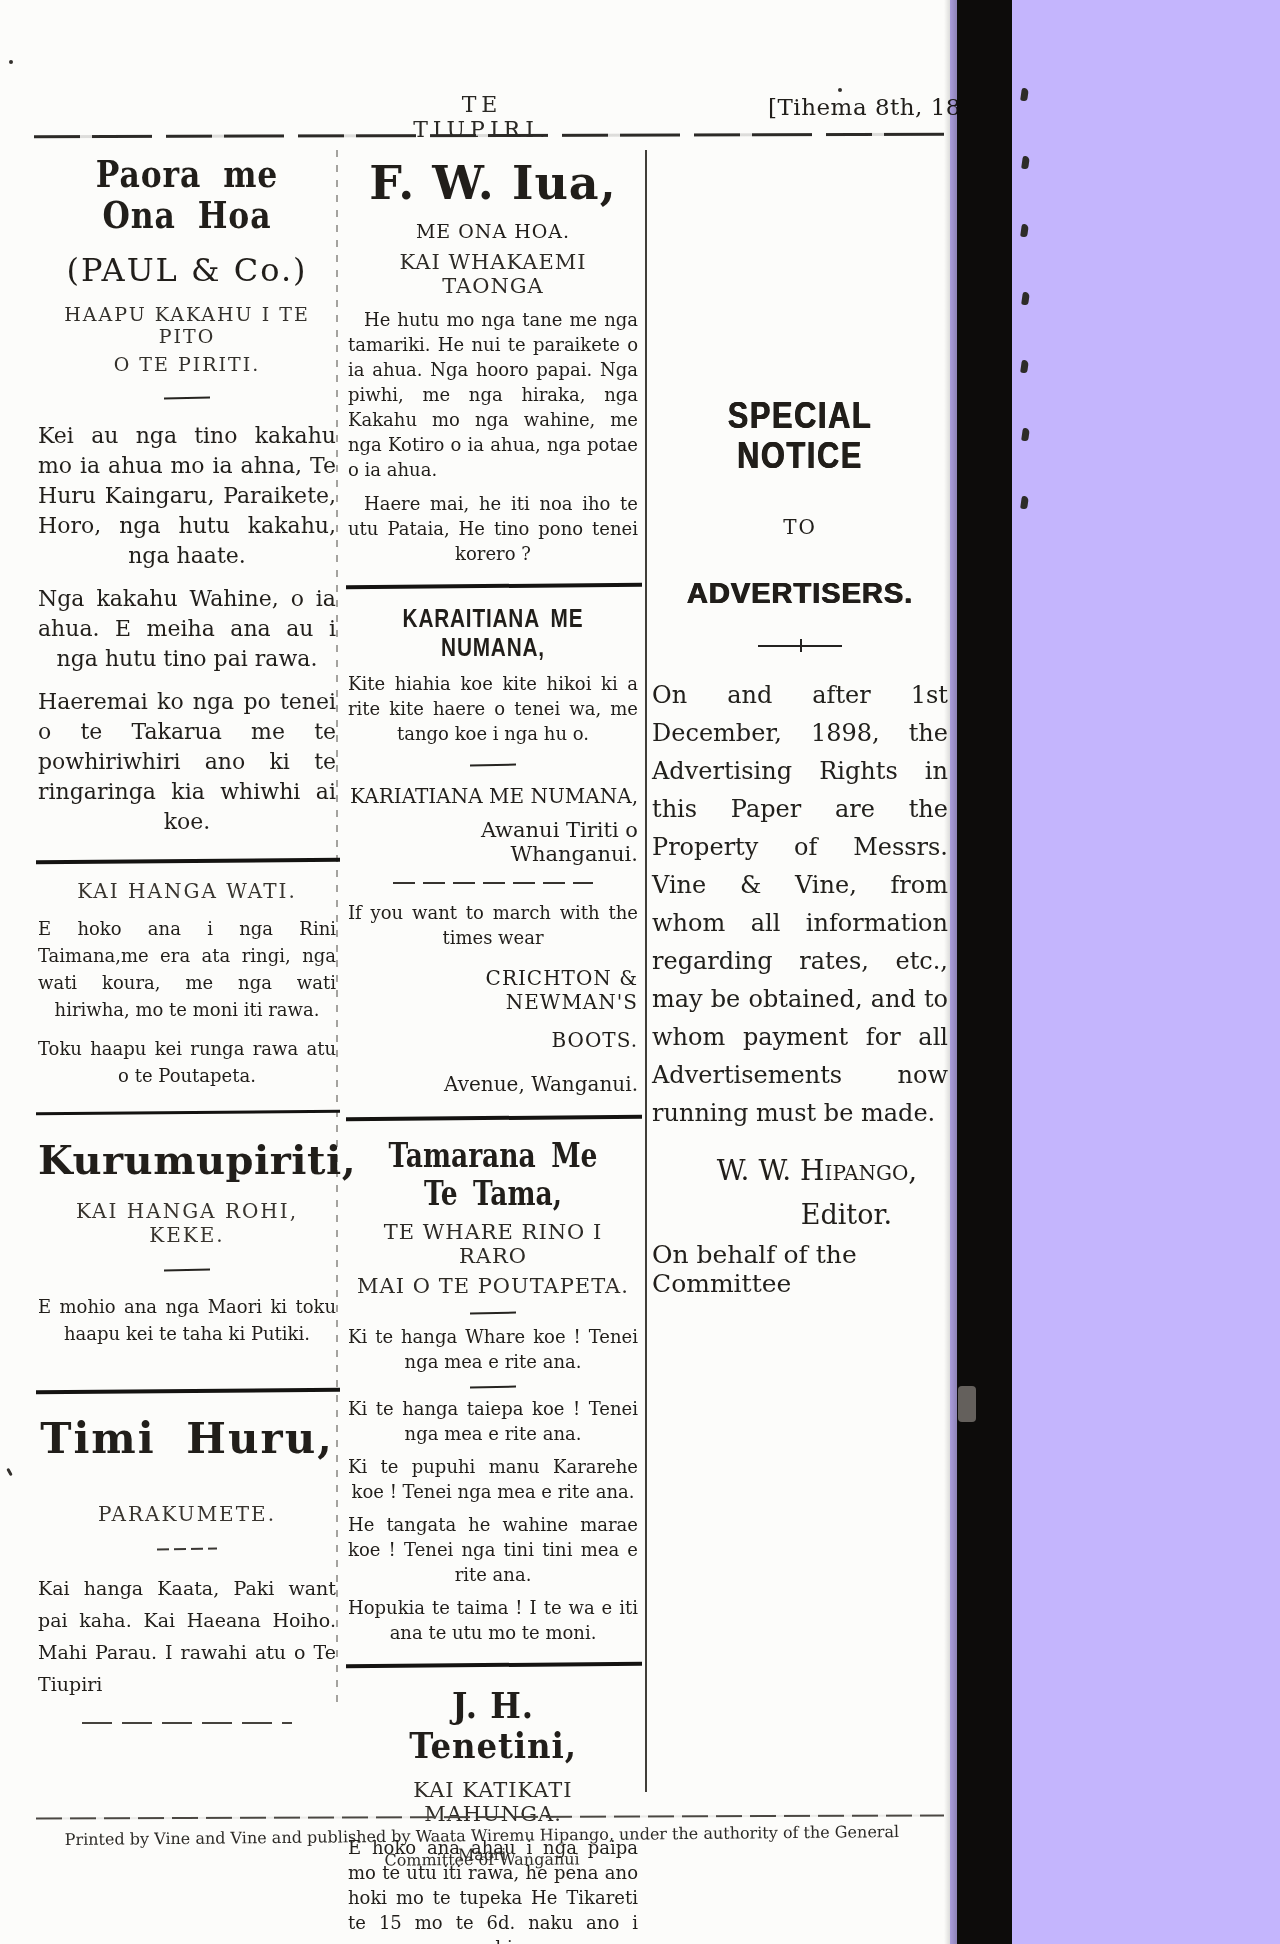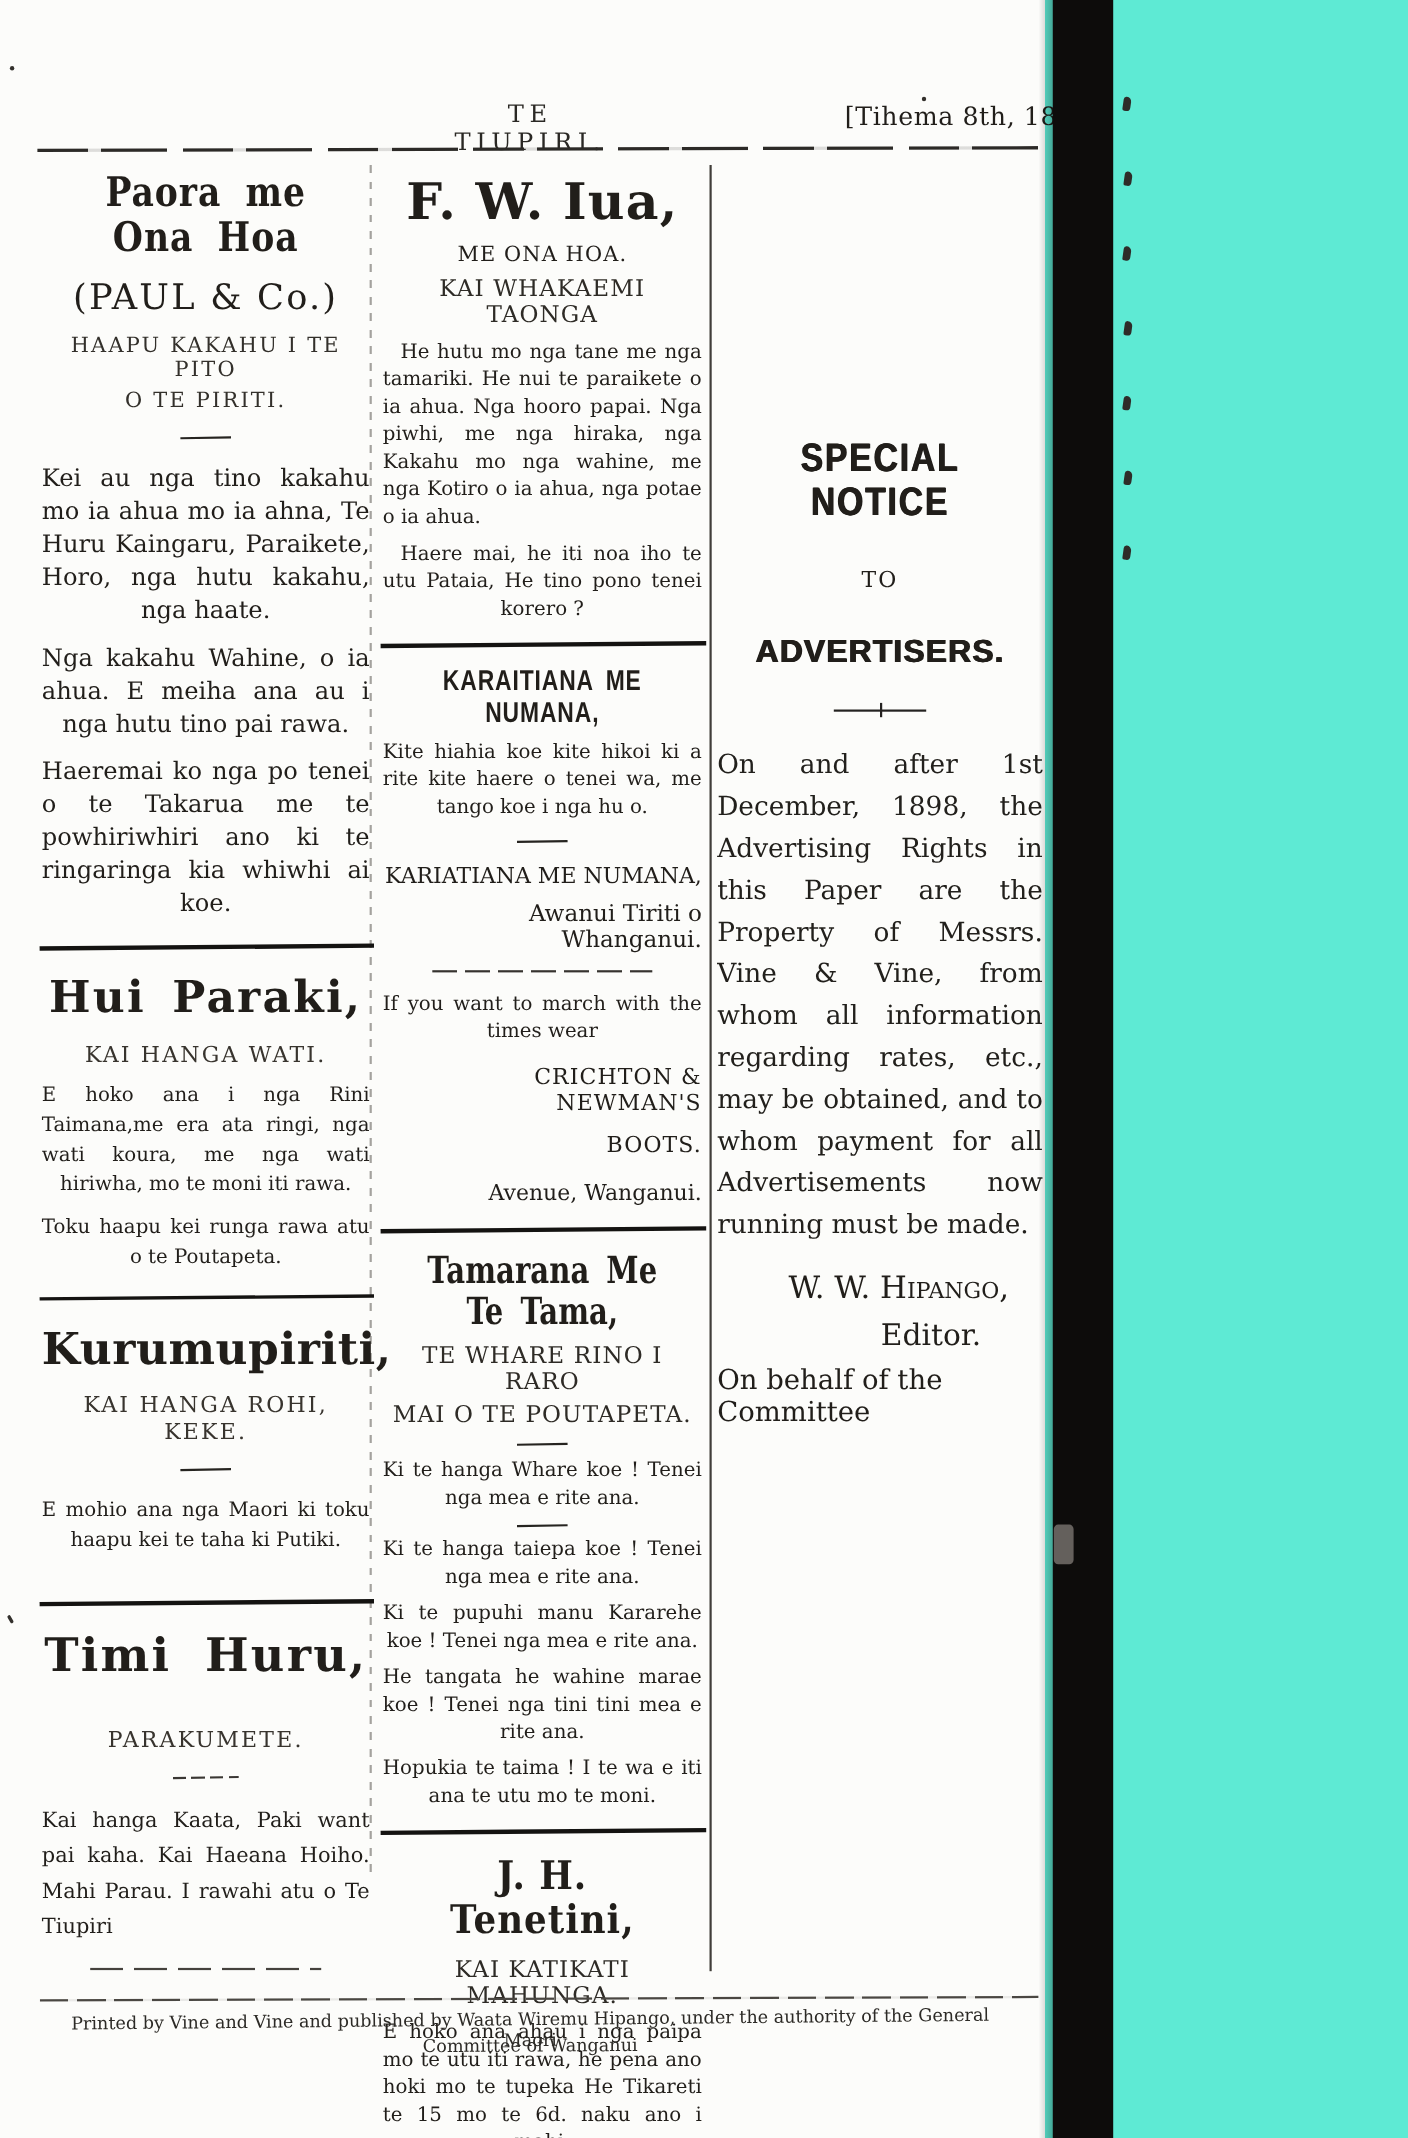--- a/index.html
+++ b/index.html
@@ -1,16 +1,16 @@
 <!DOCTYPE html>
 <html><head>
 <meta charset="utf-8">
 <style>
   html,body{margin:0;padding:0;background:#ffffff;}
-  .page{position:relative;width:1280px;height:1944px;background:#5eead4;overflow:hidden;
+  .page{position:relative;width:1280px;height:1944px;background:#c4b5fd;overflow:hidden;
         font-family:"DejaVu Serif","Liberation Serif",serif;color:#211e1a;}
   .paper{position:absolute;left:0;top:0;width:950px;height:1944px;background:#fcfcfa;}
   .edge-shadow{position:absolute;left:944px;top:0;width:13px;height:1944px;
         background:linear-gradient(90deg,rgba(0,0,0,0),rgba(0,0,0,0.28));}
   .scan-bar{position:absolute;left:957px;top:0;width:55px;height:1944px;background:#0d0c0b;}
   .scan-smudge{position:absolute;left:958px;top:1386px;width:18px;height:36px;background:#74706b;border-radius:4px;opacity:.85;}
   .margin-tick{position:absolute;width:7px;height:13px;background:#2e2c29;border-radius:3px 5px 4px 2px;transform:rotate(8deg);}
   .speck{position:absolute;background:#33302c;border-radius:50%;}
 
   
@@ -114,21 +114,20 @@
       <div class="c1-body">
         <p class="just-center">Kei au nga tino kakahu mo ia ahua mo ia ahna, Te Huru Kaingaru, Paraikete, Horo, nga hutu kakahu, nga haate.</p>
         <p class="just-center">Nga kakahu Wahine, o ia ahua.  E meiha ana au i nga hutu tino pai rawa.</p>
         <p class="just-center">Haeremai ko nga po tenei o te Takarua me te powhiriwhiri ano ki te ringaringa kia whiwhi ai koe.</p>
       </div>
     </div>
 
     <div class="ad-rule"></div>
 
     <div>
-      <div class="ad-title hui-title">Hui Paraki,</div>
       <div class="caps-line c1-sub2">KAI HANGA WATI.</div>
       <div class="c1-small" style="margin-top:12px;">
         <p class="just-center">E hoko ana i nga Rini Taimana,me era ata ringi, nga wati koura, me nga wati hiriwha, mo te moni iti rawa.</p>
         <p class="just-center">Toku haapu kei runga rawa atu o te Poutapeta.</p>
       </div>
     </div>
 
     <div class="ad-rule thin"></div>
 
     <div>

